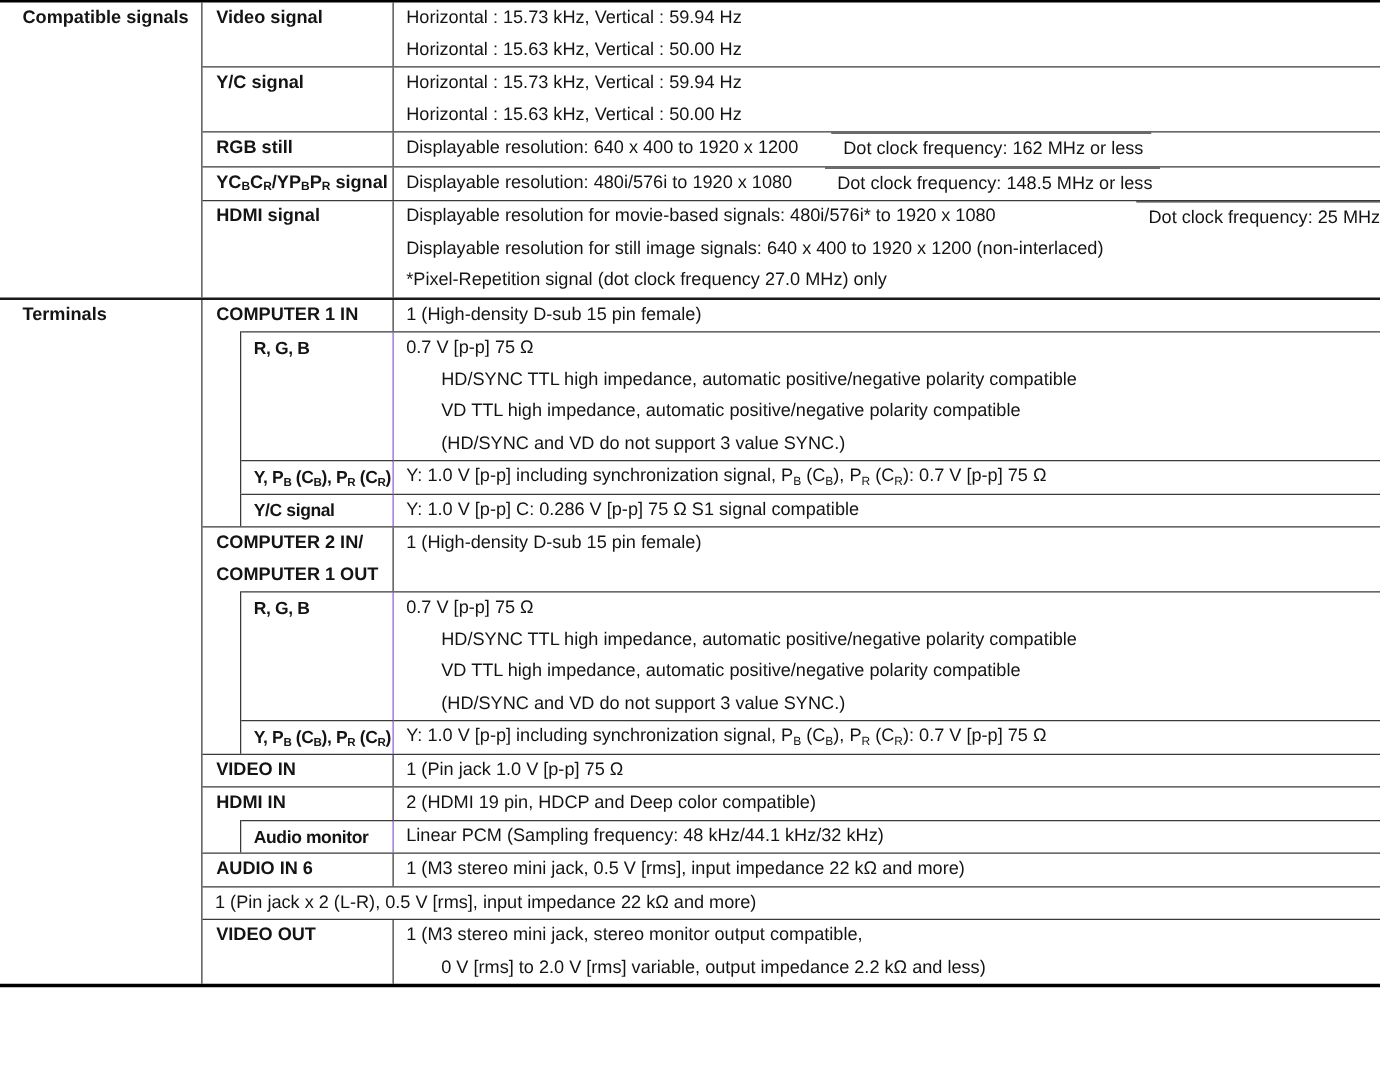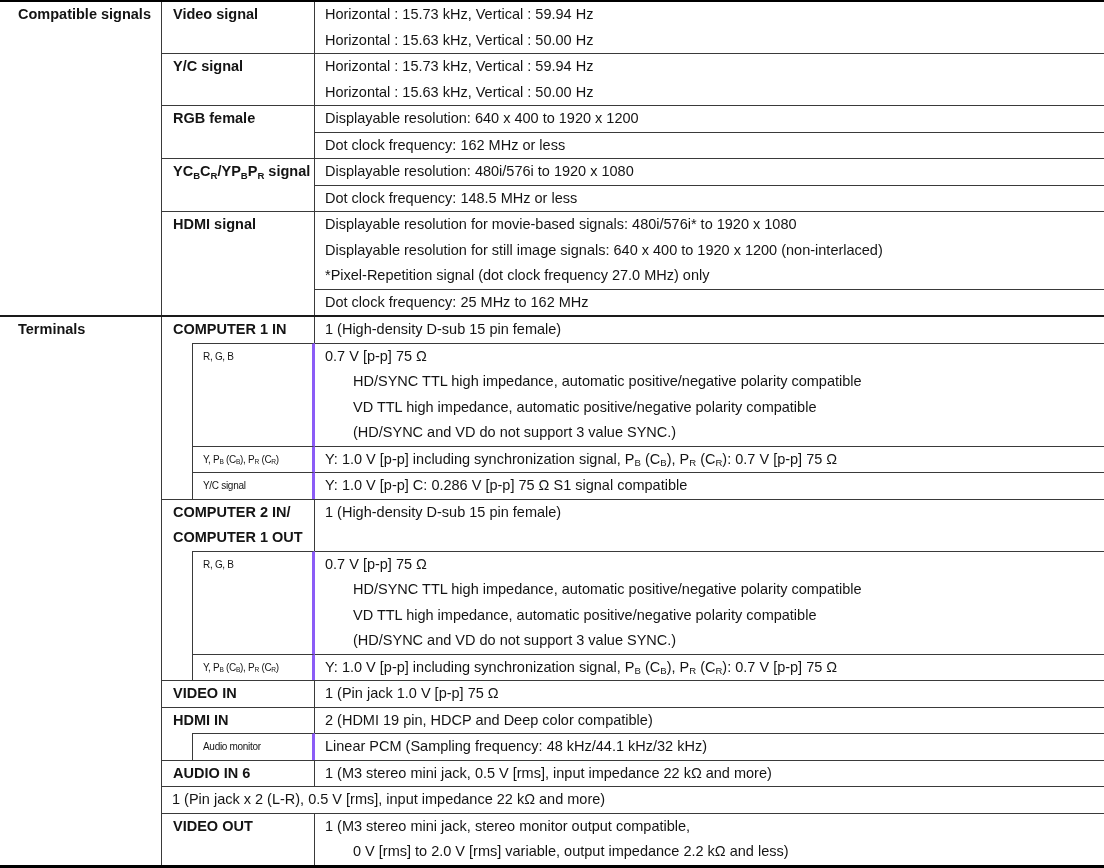--- a/index.html
+++ b/index.html
@@ -33,30 +33,30 @@
     width:153px; flex:0 0 153px;
     border-right:1px solid #3a3a3a;
     font-weight:bold;
     padding-left:11px; padding-right:4px;
     line-height:25.5px;
     white-space:nowrap;
   }
   .gutter { width:31px; flex:0 0 31px; border-right:1px solid #3a3a3a; }
   .sublabel {
     width:122px; flex:0 0 122px;
-    border-right:3px solid #8b5cf6;
-    font-weight:normal;
-    font-size:10px;
+    border-right:1px solid #8b5cf6;
+    font-weight:bold;
+    font-size:14px;
     letter-spacing:-0.3px;
     padding-left:10px; padding-right:2px;
     line-height:25.5px;
     white-space:nowrap;
   }
   .value { flex:1 1 auto; padding-left:10px; padding-right:6px; min-width:0; }
-  .vstack { flex:1 1 auto; display:flex; flex-direction:column; min-width:0; }
+  .vstack { flex:1 1 auto; display:flex; flex-direction:row; min-width:0;gap:20px; }
   .vstack .value { flex:0 0 auto; }
   .cbt { border-top:1px solid #3a3a3a; }
   .line { line-height:25.5px; white-space:nowrap; }
   .line.indent { padding-left:28px; }
   sub { font-size:66%; line-height:0; position:relative; top:0.28em; vertical-align:baseline; }
 </style>
 </head>
 <body>
 
 <div class="spec-table">
@@ -75,21 +75,21 @@
 
       <div class="row bt">
         <div class="label">Y/C signal</div>
         <div class="value">
           <div class="line">Horizontal : 15.73 kHz, Vertical : 59.94 Hz</div>
           <div class="line">Horizontal : 15.63 kHz, Vertical : 50.00 Hz</div>
         </div>
       </div>
 
       <div class="row bt">
-        <div class="label">RGB female</div>
+        <div class="label">RGB still</div>
         <div class="vstack">
           <div class="value">
             <div class="line">Displayable resolution: 640 x 400 to 1920 x 1200</div>
           </div>
           <div class="value cbt">
             <div class="line">Dot clock frequency: 162 MHz or less</div>
           </div>
         </div>
       </div>
 

